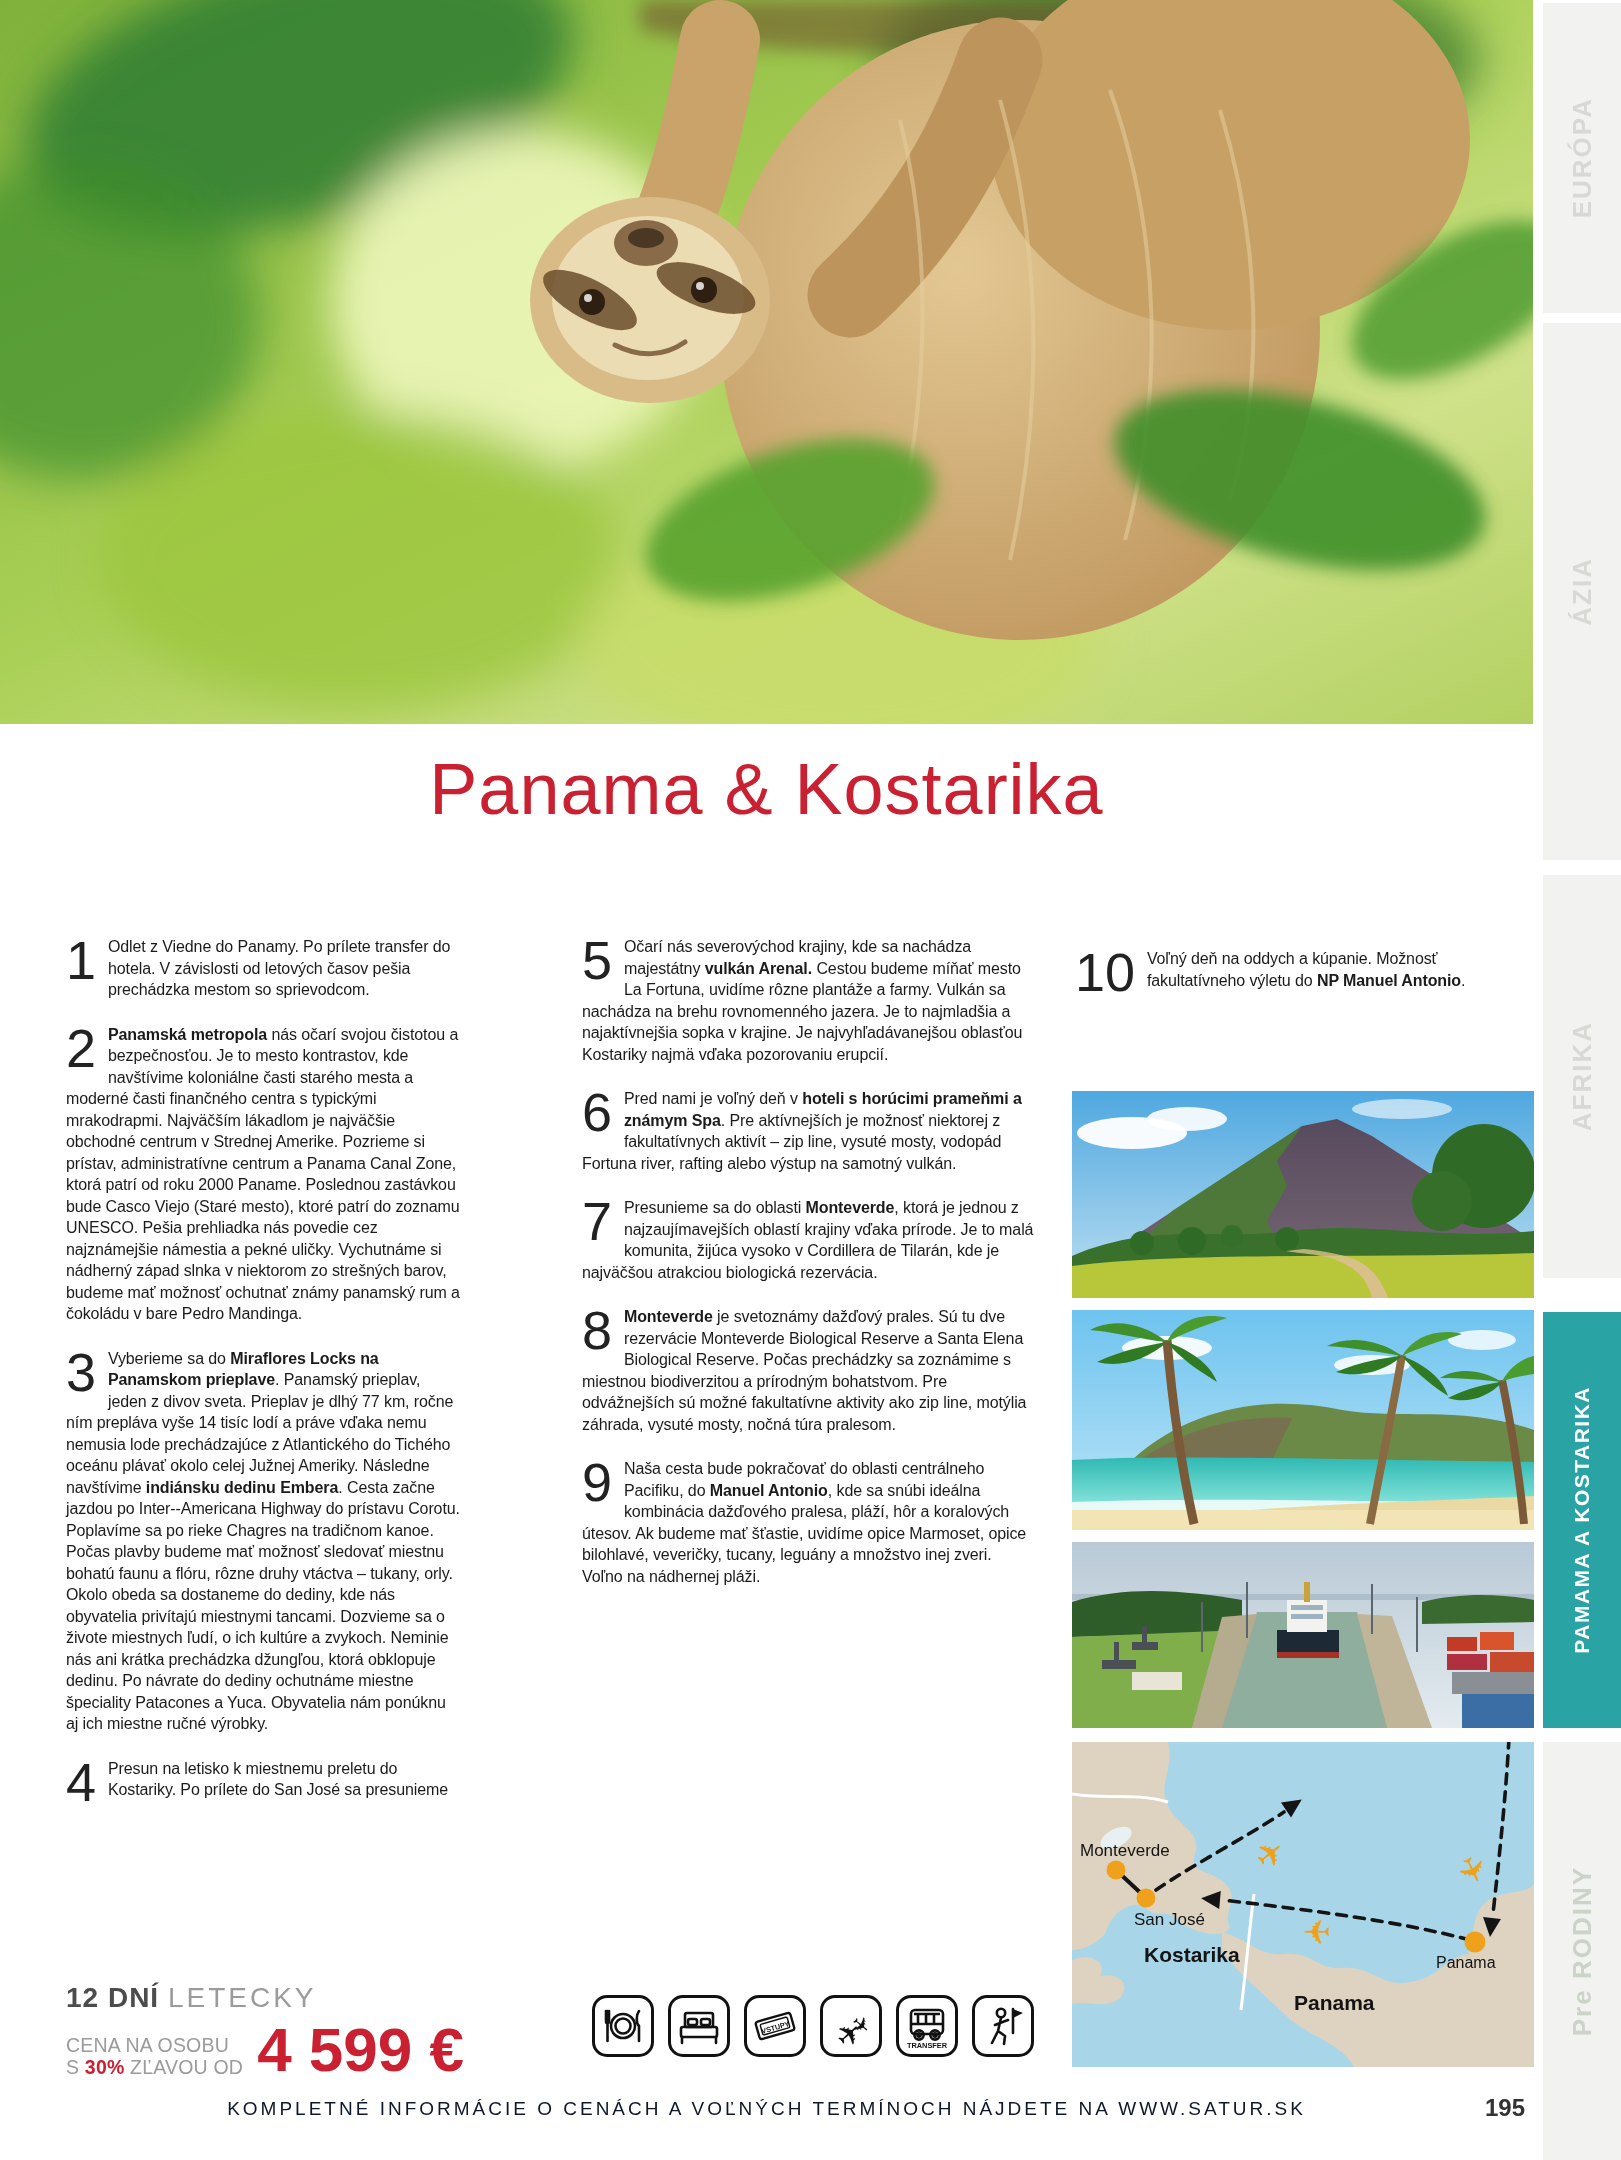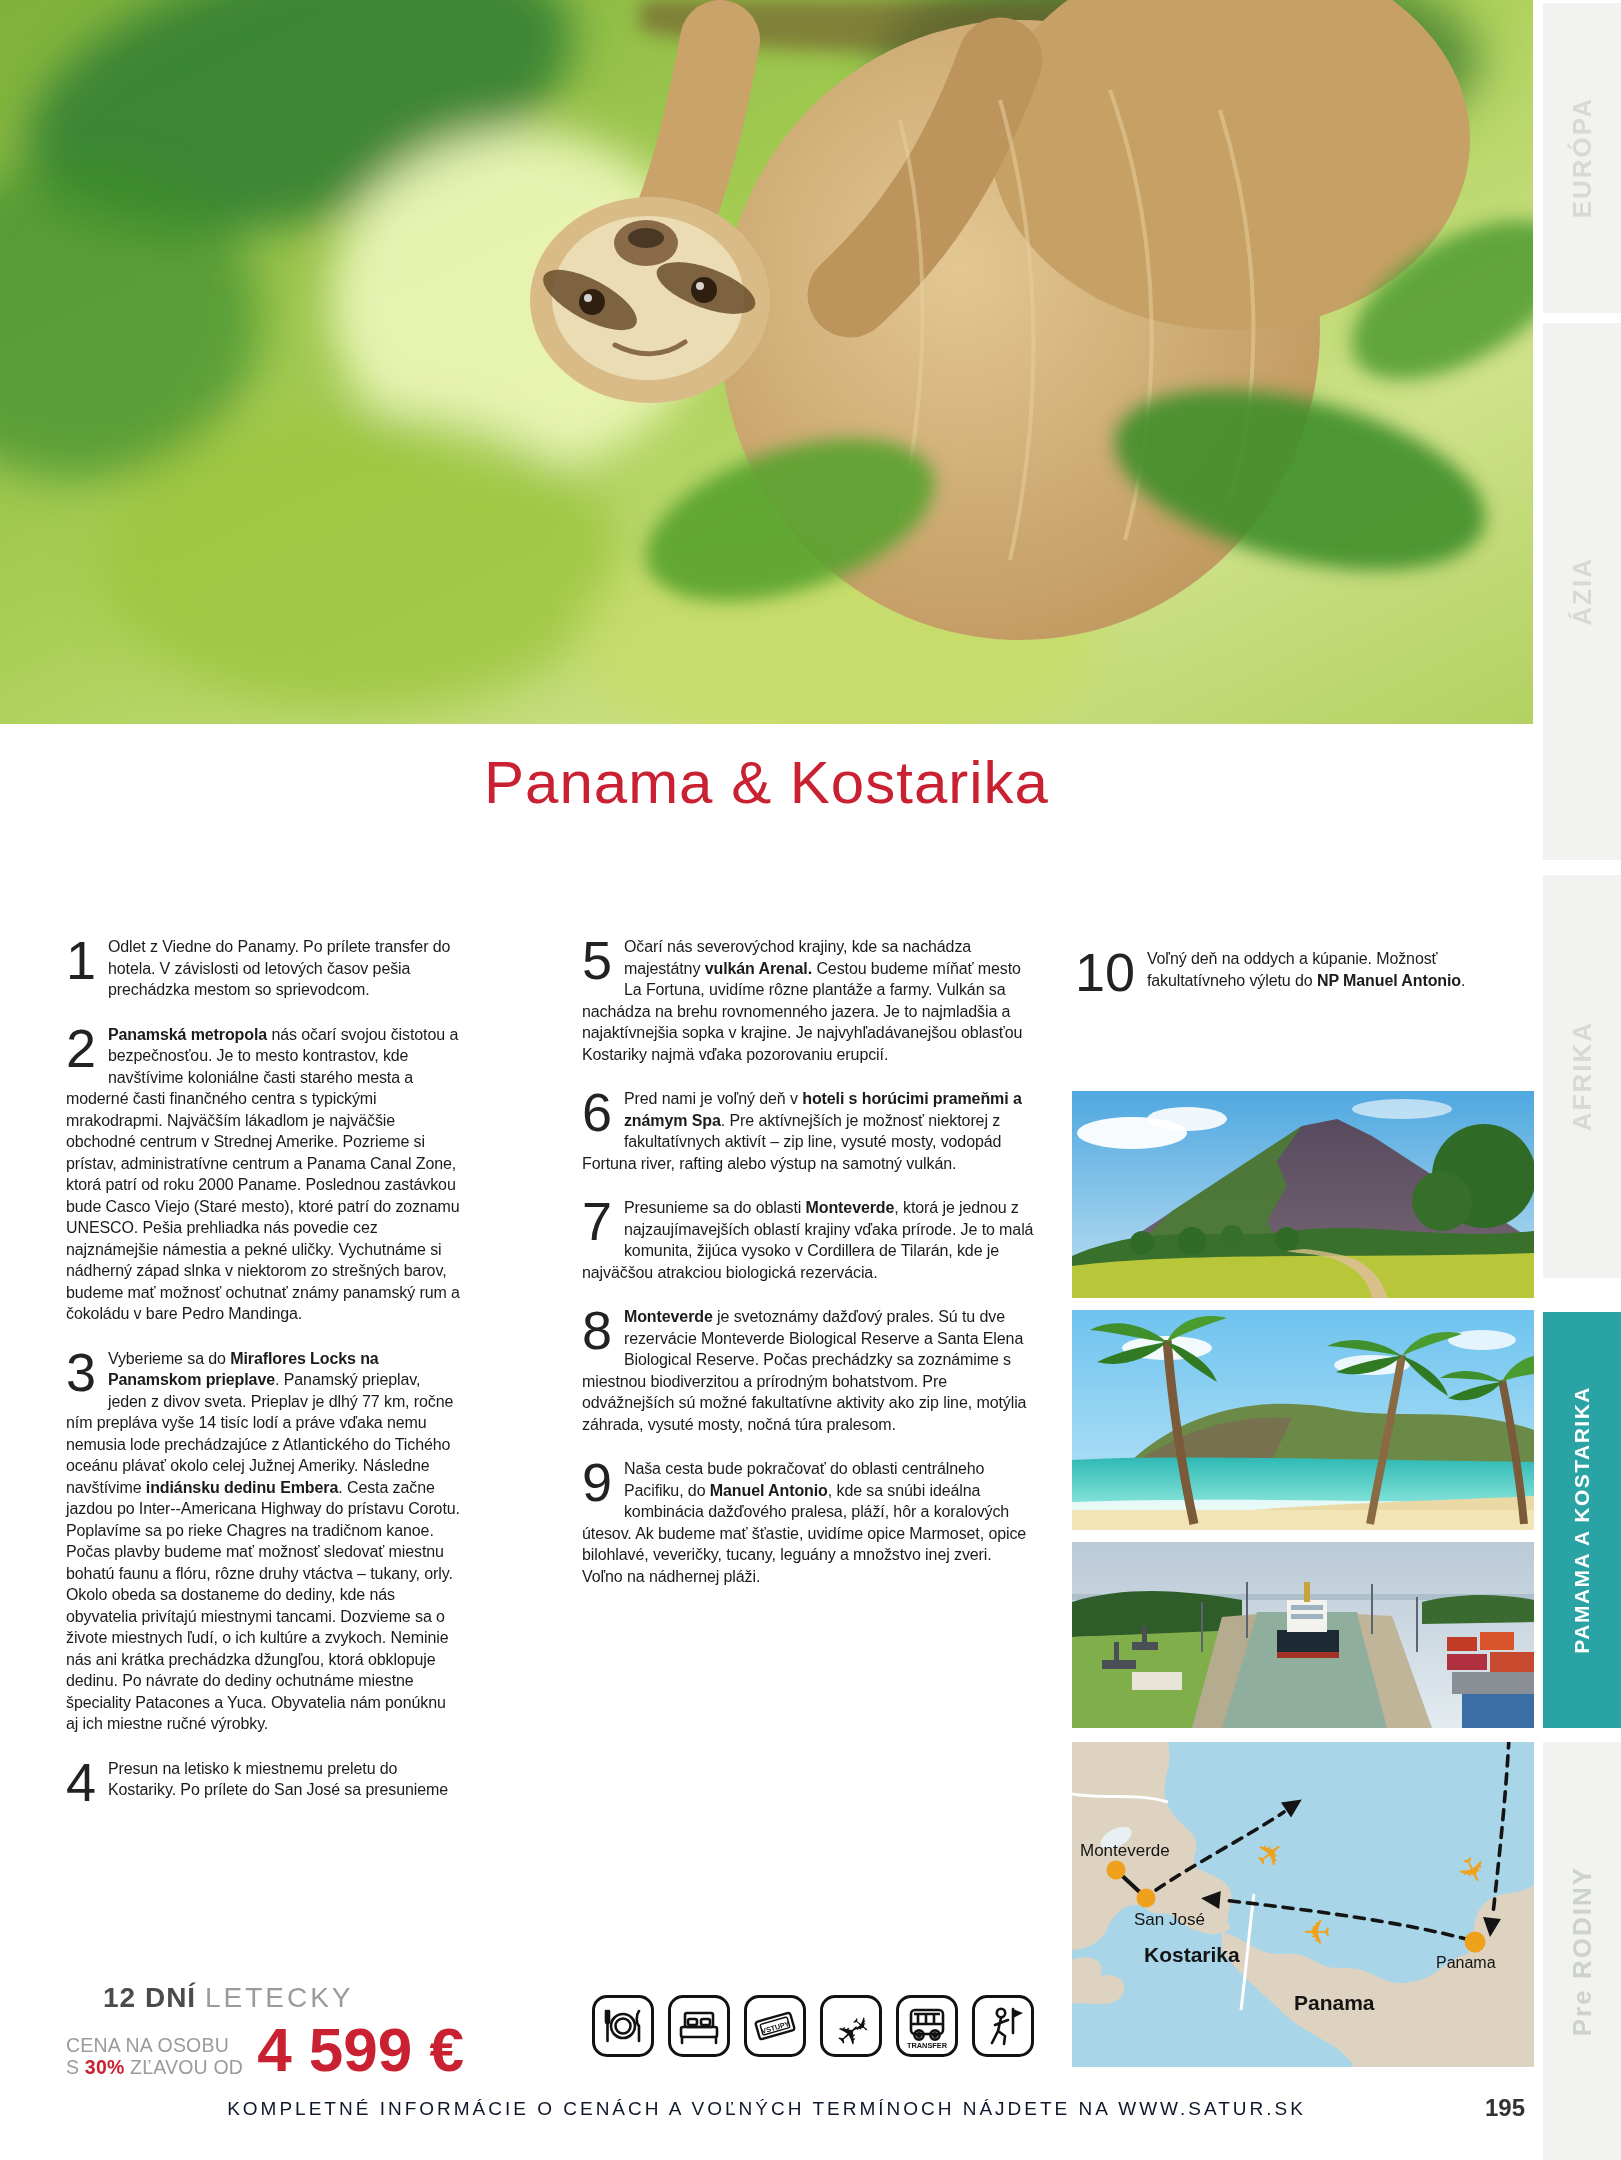--- a/index.html
+++ b/index.html
@@ -5,34 +5,34 @@
   html,body{margin:0;padding:0;}
   body{width:1621px;height:2160px;position:relative;background:#ffffff;
        font-family:"Liberation Sans",sans-serif;color:#1b1b1b;overflow:hidden;}
   .abs{position:absolute;}
 
   
   #hero{left:0;top:0;width:1533px;height:724px;overflow:hidden;}
 
   
   #title{left:0;top:748px;width:1533px;text-align:center;
-         font-size:60px;font-weight:400;letter-spacing:1px;color:#c92132;}
+         font-size:72px;font-weight:400;letter-spacing:1px;color:#c92132;}
 
   
   .col{top:936px;font-size:16px;line-height:21.5px;letter-spacing:-0.1px;}
   #col1{left:66px;width:395px;}
   #col2{left:582px;width:452px;}
   #col3{left:1075px;width:440px;margin-top:12px;}
   .day{margin-bottom:23px;}
   .day b{font-weight:700;}
   .num{float:left;font-size:54px;line-height:44px;padding:2px 12px 0 0;color:#222;}
   .num.wide{font-size:48px;letter-spacing:-2px;}
 
   
-  #duration{left:66px;top:1982px;font-size:28px;letter-spacing:1px;margin-left:37px;}
+  #duration{left:66px;top:1982px;font-size:28px;letter-spacing:1px;}
   #duration .d1{font-weight:700;color:#4c4c4c;}
   #duration .d2{color:#9b9b9b;letter-spacing:3px;}
   #pricebox{left:66px;top:2022px;display:flex;align-items:flex-end;gap:14px;}
   #pricelabels{font-size:19.5px;line-height:22px;color:#9b9b9b;letter-spacing:0.2px;padding-top:8px;}
   #pricelabels .pct{color:#c92132;font-weight:700;}
   #price{font-size:62px;font-weight:700;color:#c92132;letter-spacing:0px;line-height:56px;}
 
   
   #icons{left:592px;top:1995px;display:flex;gap:14px;}
   .ic{width:62px;height:62px;border:3px solid #111;border-radius:15px;box-sizing:border-box;

